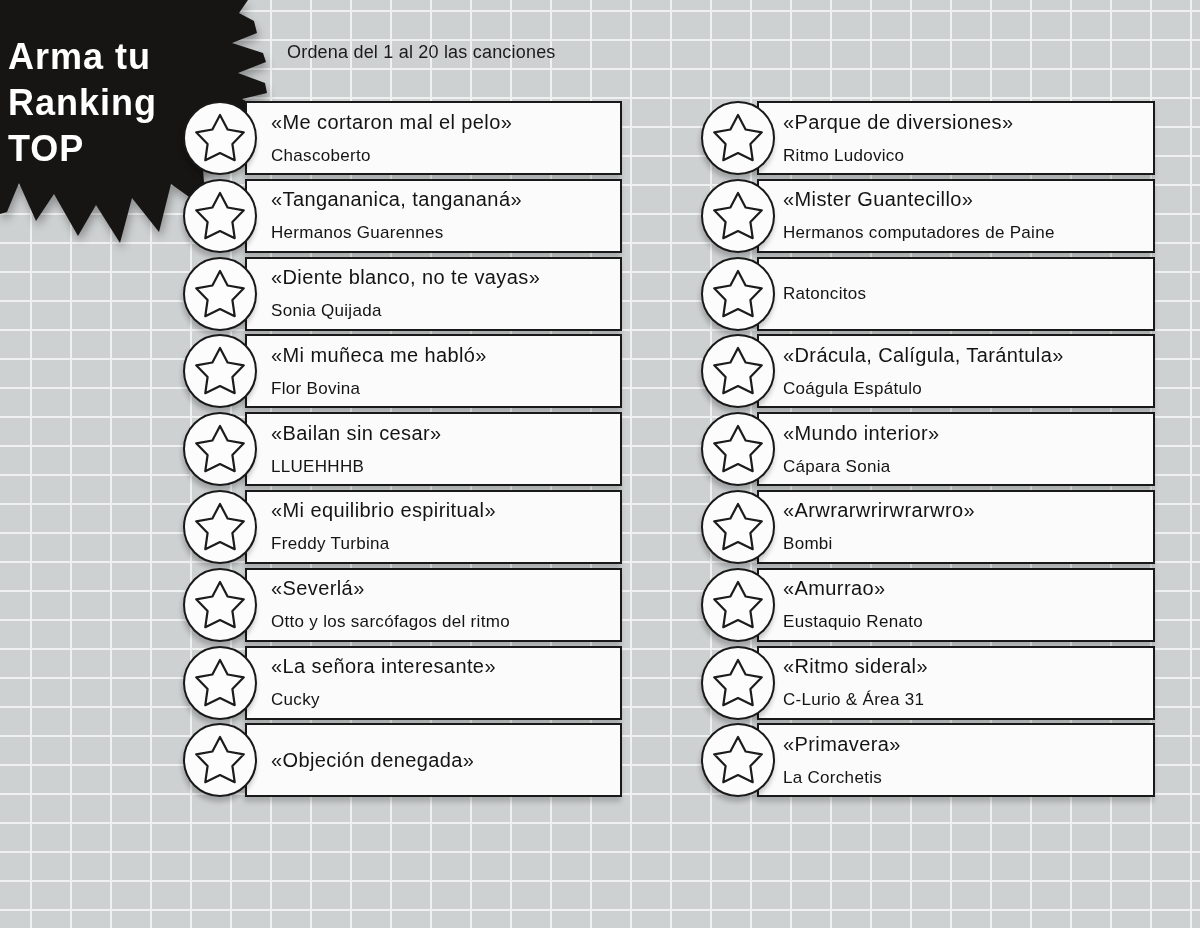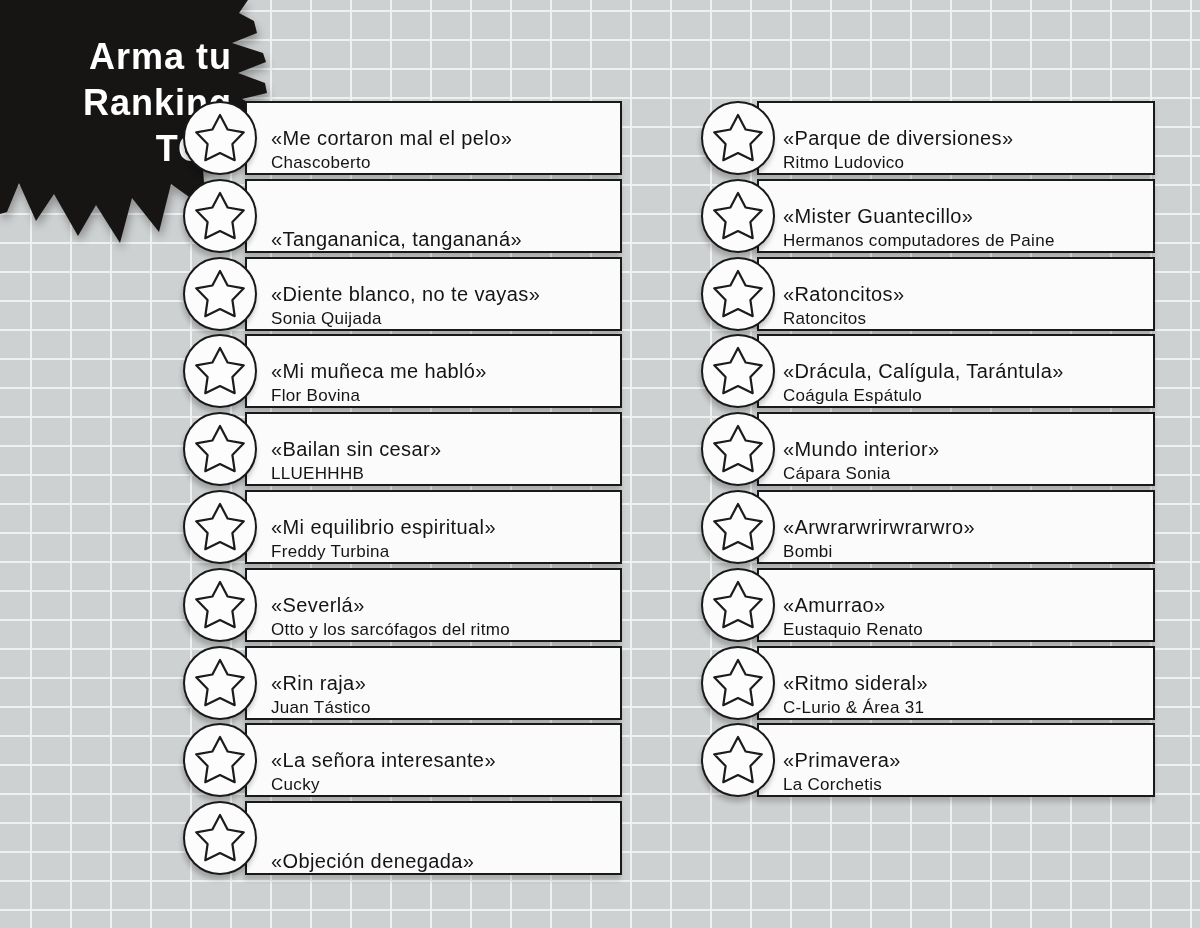--- a/index.html
+++ b/index.html
@@ -15,22 +15,22 @@
     background-size:40px 29px;
     background-position:30px 10px;
     overflow:hidden;
   }
 
   
   .splat { position:absolute; top:0; left:0; width:280px; height:260px;
            filter:drop-shadow(2px 6px 4px rgba(0,0,0,0.30)); z-index:1; }
   .splat svg { display:block; }
   .badge-text {
-    position:absolute; top:34px; left:16px; width:216px;
-    text-align:right; color:#ffffff;
+    position:absolute; top:34px; left:8px; width:216px;
+    text-align:left; color:#ffffff;
     font-size:36px; line-height:46px; font-weight:600; letter-spacing:1px;
   }
 
   
   .instructions {
     position:absolute; left:287px; top:38px; width:330px;
     color:#1b1b1b; font-size:18px; line-height:28px; font-weight:500;
     letter-spacing:0.2px; z-index:2;
   }
 
@@ -46,21 +46,21 @@
     background:#fcfcfc; border:2.5px solid #191919; border-radius:50%;
     display:flex; align-items:center; justify-content:center;
     box-shadow:-1px 5px 5px rgba(0,0,0,0.22);
     position:relative; z-index:2;
   }
   .star { display:block; }
 
   .card {
     height:74px; background:#fbfbfc; border:2.5px solid #191919;
     box-shadow:-1px 5px 5px rgba(0,0,0,0.18);
-    display:flex; flex-direction:column; justify-content:flex-end; gap:3px;
+    display:flex; flex-direction:column; justify-content:center; gap:12px;
     padding-left:24px; padding-right:8px;
     position:relative; z-index:1;
   }
   .col-left  .card { width:377px; margin-left:-12px; }
   .col-right .card { width:398px; margin-left:-18px; }
 
   .title  { font-size:20px;   color:#141414; font-weight:500; letter-spacing:0.4px; white-space:nowrap; }
   .artist { font-size:17px; color:#141414; font-weight:500; letter-spacing:0.3px; white-space:nowrap; }
 </style>
 </head>
@@ -81,20 +81,21 @@
                L132,198 L120,243 L96,205 L78,236 L54,194 L36,221 L19,183 L7,212 L0,214 Z" fill="#171514"></path>
     </svg>
     <div class="badge-text">
       <div>Arma tu</div>
       <div>Ranking</div>
       <div>TOP</div>
     </div>
   </div>
 
   <div class="instructions">
+    <div>Ordena del 1 al 20 las canciones</div>
   </div>
 
   <div class="column col-left">
 
     <div class="row">
       <div class="rank-star">
         <svg class="star" width="52" height="52">
             <use href="#star"></use>
           </svg>
       </div>
@@ -105,20 +106,21 @@
     </div>
 
     <div class="row">
       <div class="rank-star">
         <svg class="star" width="52" height="52">
             <use href="#star"></use>
           </svg>
       </div>
       <div class="card">
         <div class="title">«Tangananica, tangananá»</div>
+        <div class="artist">Hermanos Guarennes</div>
       </div>
     </div>
 
     <div class="row">
       <div class="rank-star">
         <svg class="star" width="52" height="52">
             <use href="#star"></use>
           </svg>
       </div>
       <div class="card">
@@ -168,31 +170,20 @@
         <svg class="star" width="52" height="52">
             <use href="#star"></use>
           </svg>
       </div>
       <div class="card">
         <div class="title">«Severlá»</div>
         <div class="artist">Otto y los sarcófagos del ritmo</div>
       </div>
     </div>
 
-    <div class="row">
-      <div class="rank-star">
-        <svg class="star" width="52" height="52">
-            <use href="#star"></use>
-          </svg>
-      </div>
-      <div class="card">
-        <div class="title">«Rin raja»</div>
-        <div class="artist">Juan Tástico</div>
-      </div>
-    </div>
 
     <div class="row">
       <div class="rank-star">
         <svg class="star" width="52" height="52">
             <use href="#star"></use>
           </svg>
       </div>
       <div class="card">
         <div class="title">«La señora interesante»</div>
         <div class="artist">Cucky</div>
@@ -238,21 +229,20 @@
       </div>
     </div>
 
     <div class="row">
       <div class="rank-star">
         <svg class="star" width="52" height="52">
             <use href="#star"></use>
           </svg>
       </div>
       <div class="card">
-        <div class="title">«Ratoncitos»</div>
         <div class="artist">Ratoncitos</div>
       </div>
     </div>
 
     <div class="row">
       <div class="rank-star">
         <svg class="star" width="52" height="52">
             <use href="#star"></use>
           </svg>
       </div>

